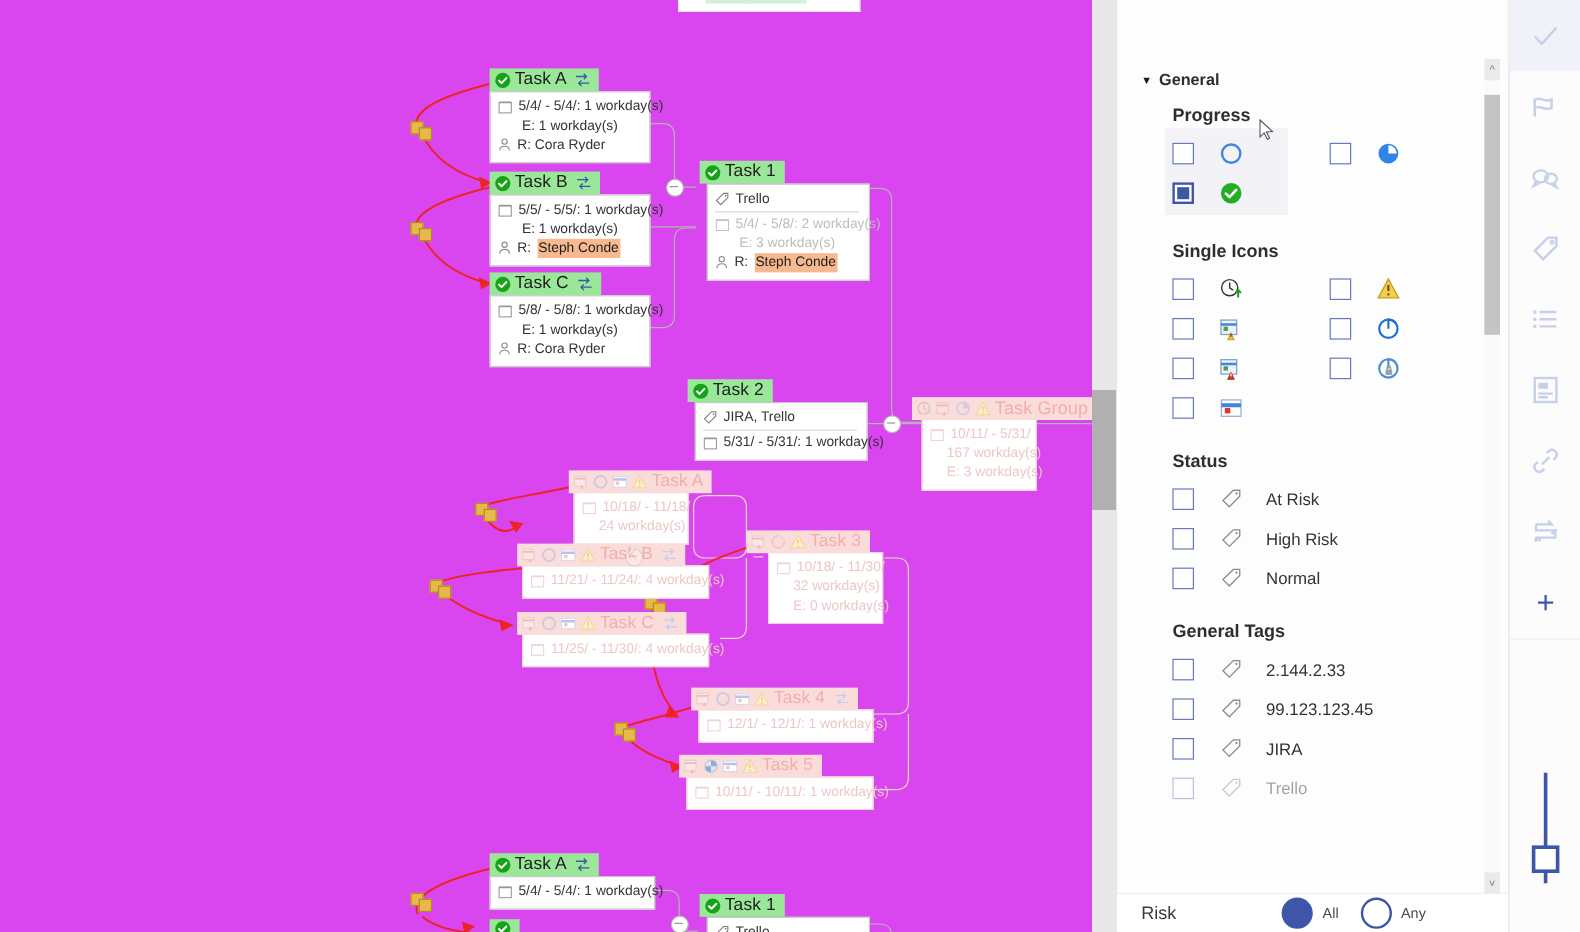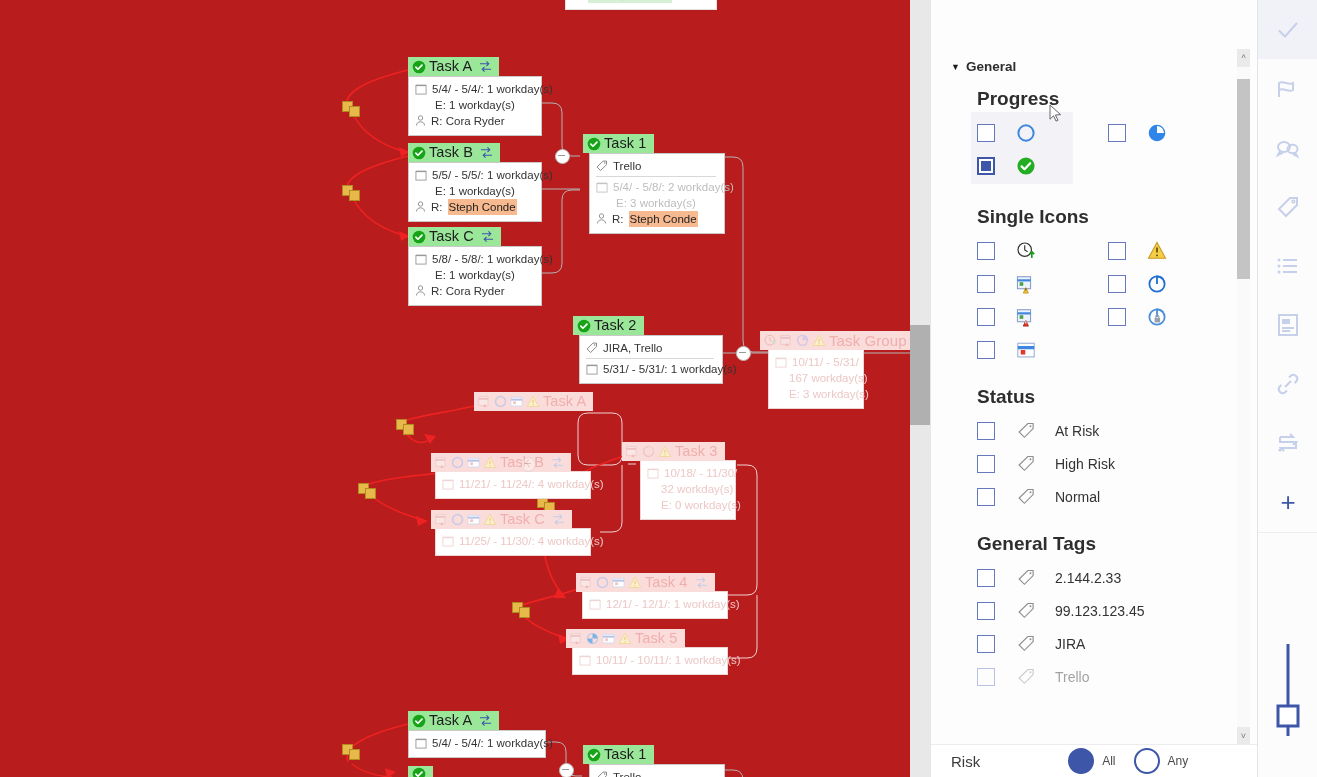--- a/index.html
+++ b/index.html
@@ -4,21 +4,21 @@
 <style>
   html,body{margin:0;padding:0;}
   body{
     width:1317px;height:777px;overflow:hidden;position:relative;
     background:#ffffff;
     font-family:"Liberation Sans", sans-serif;
     font-size:12px;color:#333;
   }
 
   
-  #canvas{position:absolute;left:0;top:0;width:910px;height:777px;background:#b91c1c;overflow:hidden;}
+  #canvas{position:absolute;left:0;top:0;width:910px;height:777px;background:#d946ef;overflow:hidden;}
   #edges{position:absolute;left:0;top:0;width:910px;height:777px;pointer-events:none;}
 
   .node{position:absolute;}
   .node .hdr{
     display:inline-flex;align-items:center;gap:3px;
     padding:1px 7px 1px 4px;font-size:14.5px;line-height:17px;white-space:nowrap;
     position:relative;z-index:3;
   }
   .node.green .hdr{background:#9ae79a;color:#1d1d1d;}
   .node.pink  .hdr{background:#fadcdb;color:#f0aeac;}
@@ -71,21 +71,21 @@
   .sc-arrow{position:absolute;right:8px;width:13px;height:18px;background:#eaeaea;
             display:flex;align-items:center;justify-content:center;color:#777;font-size:9px;}
   #sc-up{top:0;}
   #sc-dn{bottom:0;}
 
   .section-title{
     font-weight:bold;font-size:13.5px;color:#2e2e2e;margin:10px 0 0 20px;
     display:flex;align-items:center;gap:6px;
   }
   .caret{font-size:9px;color:#1d1d1d;}
-  .sub-title{font-weight:bold;font-size:19px;color:#2e2e2e;margin:18px 0 6px 46px;}
+  .sub-title{font-weight:bold;font-size:15px;color:#2e2e2e;margin:18px 0 6px 46px;}
   .grid2{position:relative;margin-left:46px;}
   .cbrow{display:flex;align-items:center;height:33px;}
   .cb{width:18px;height:18px;border:1px solid #6679c0;background:#fff;box-sizing:border-box;
       flex:0 0 18px;cursor:pointer;}
   .cb.checked{border:2px solid #3e56a8;padding:2px;}
   .cb.checked span{display:block;width:100%;height:100%;background:#3e56a8;}
   .cbicon{margin-left:20px;width:22px;display:flex;align-items:center;justify-content:center;}
   .cblabel{margin-left:18px;font-size:14px;color:#333;}
   .hl-box{position:absolute;left:-6px;top:-4px;width:102px;height:72px;background:#f2f2f7;}
 
@@ -472,20 +472,34 @@
       </span>
       <span class="ic">
         <svg width="14" height="13" viewBox="0 0 15 14">
             <path d="M7.5 1.2l6.2 11.2H1.3z" fill="#fbeecb" stroke="#f0d79a" stroke-width="1"></path>
             <path d="M7.5 5v3.6" stroke="#eccf8e" stroke-width="1.5"></path>
             <circle cx="7.5" cy="10.6" r="0.8" fill="#eccf8e"></circle>
           </svg>
       </span>
       <span class="ttl">Task A</span>
     </div>
+    <div class="body" style="width:80px;margin-left:4px;">
+      <div class="row">
+        <span class="ic">
+          <svg width="12" height="12" viewBox="0 0 13 13">
+              <rect x="1" y="2.6" width="11" height="9.4" fill="none" stroke="#eed4d3" stroke-width="1"></rect>
+              <path d="M1 2.6h11" stroke="#eed4d3" stroke-width="1.6"></path>
+            </svg>
+        </span>
+        <span>10/18/ - 11/18/</span>
+      </div>
+      <div class="row ind" style="padding-left:14px;">
+          <span>24 workday(s)</span>
+        </div>
+    </div>
   </div>
 
   <div class="node pink" style="left:431px;top:453px;">
     <div class="hdr">
       <span class="ic">
         <svg width="13" height="13" viewBox="0 0 14 14">
             <rect x="0.8" y="1.8" width="10" height="9.4" fill="#f9e7e6" stroke="#eecdcc" stroke-width="1"></rect>
             <path d="M0.8 4.2h10" stroke="#ebbcba" stroke-width="1.6"></path>
             <path d="M9 13l-3.2 0 1.6-3.4z" fill="#f5b5b3"></path>
           </svg>

